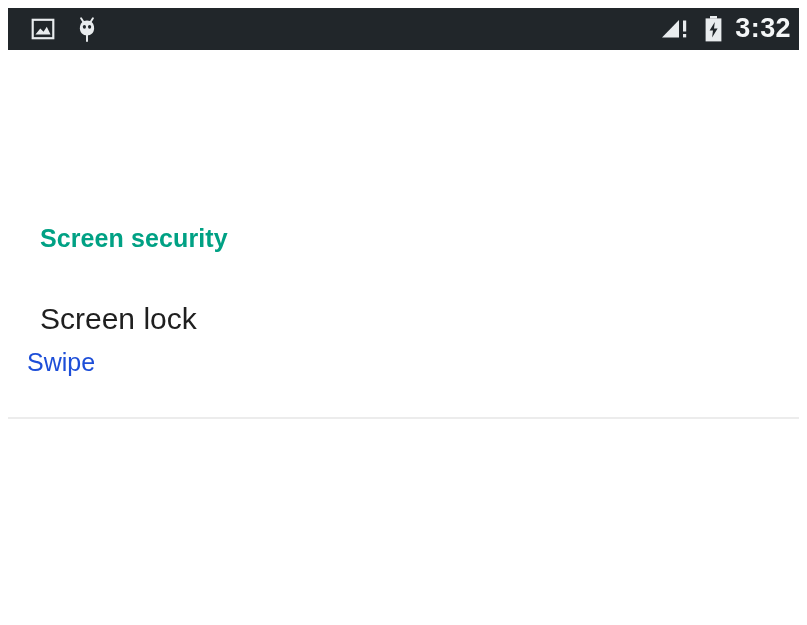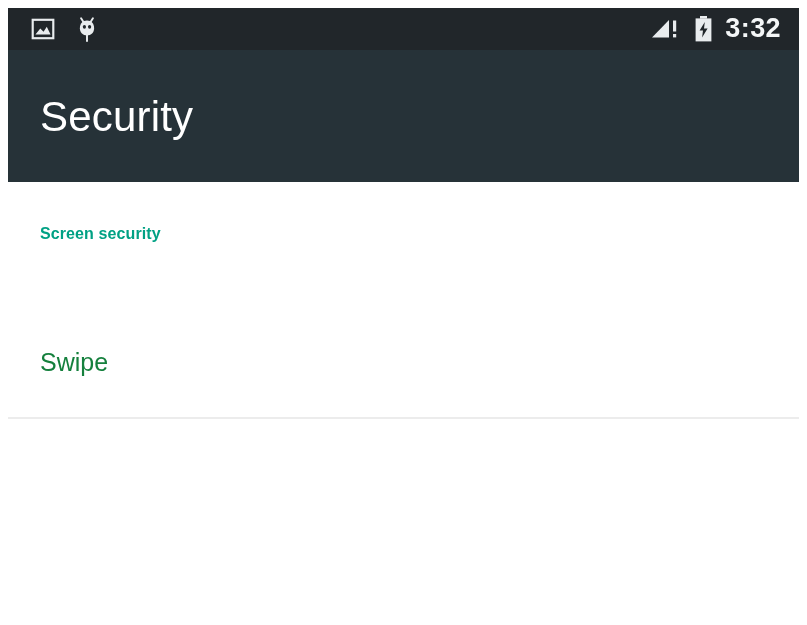--- a/index.html
+++ b/index.html
@@ -25,21 +25,21 @@
   
   .status-bar {
     position: absolute;
     left: 8px;
     top: 8px;
     right: 8px;
     height: 42px;
     background: #21262a;
     display: flex;
     align-items: center;
-    padding: 0 18px 0 22px;
+    padding: 0 8px 0 22px;
     box-sizing: border-box;
   }
   .status-left {
     display: flex;
     align-items: center;
     gap: 18px;
   }
   .status-right {
     margin-left: auto;
     display: flex;
@@ -91,21 +91,21 @@
     bottom: 0;
     background: #ffffff;
     box-sizing: border-box;
     overflow: hidden;
   }
 
   .section-header {
     position: absolute;
     left: 32px;
     color: #00a184;
-    font-size: 16px;
+    font-size: 25px;
     font-weight: bold;
     letter-spacing: 0.1px;
     line-height: 1;
     white-space: nowrap;
   }
   .section-header.screen-security { top: 44px; }
   .section-header.passwords       { top: 404px; }
 
   .list-item {
     position: absolute;
@@ -118,23 +118,23 @@
     left: 32px;
     top: 0;
     color: #1f1f1f;
     font-size: 30px;
     font-weight: normal;
     line-height: 1;
     white-space: nowrap;
   }
   .list-item .subtitle {
     position: absolute;
-    left: 32px;
+    left: 19px;
     top: 46px;
-    color: #15803d;
+    color: #1d4ed8;
     font-size: 25px;
     font-weight: normal;
     line-height: 1;
     white-space: nowrap;
   }
 
   .item-screen-lock { top: 122px; height: 110px; }
   .item-user-info   { top: 285px; height: 60px; }
 
   .divider {
@@ -202,29 +202,27 @@
           <rect x="2.6" y="3.4" width="15.8" height="23" fill="#e9ecee"></rect>
           <path d="M11.8 7 L6.6 15.6 L10 15.6 L9.1 22.6 L14.6 13.6 L11 13.6 Z" fill="#21262a"></path>
         </svg>
       </span>
 
       <span class="status-clock">3:32</span>
 
     </div>
   </div>
 
-  <div class="app-bar">
-    <div class="app-bar-title">Security</div>
-  </div>
 
   <div class="content">
 
     <div class="section-header screen-security">Screen security</div>
 
     <div class="list-item item-screen-lock">
+      <span class="title">Screen lock</span>
       <span class="subtitle">Swipe</span>
     </div>
 
     <div class="divider"></div>
 
 
 
   </div>
 
   <div class="frame-edge"></div>

